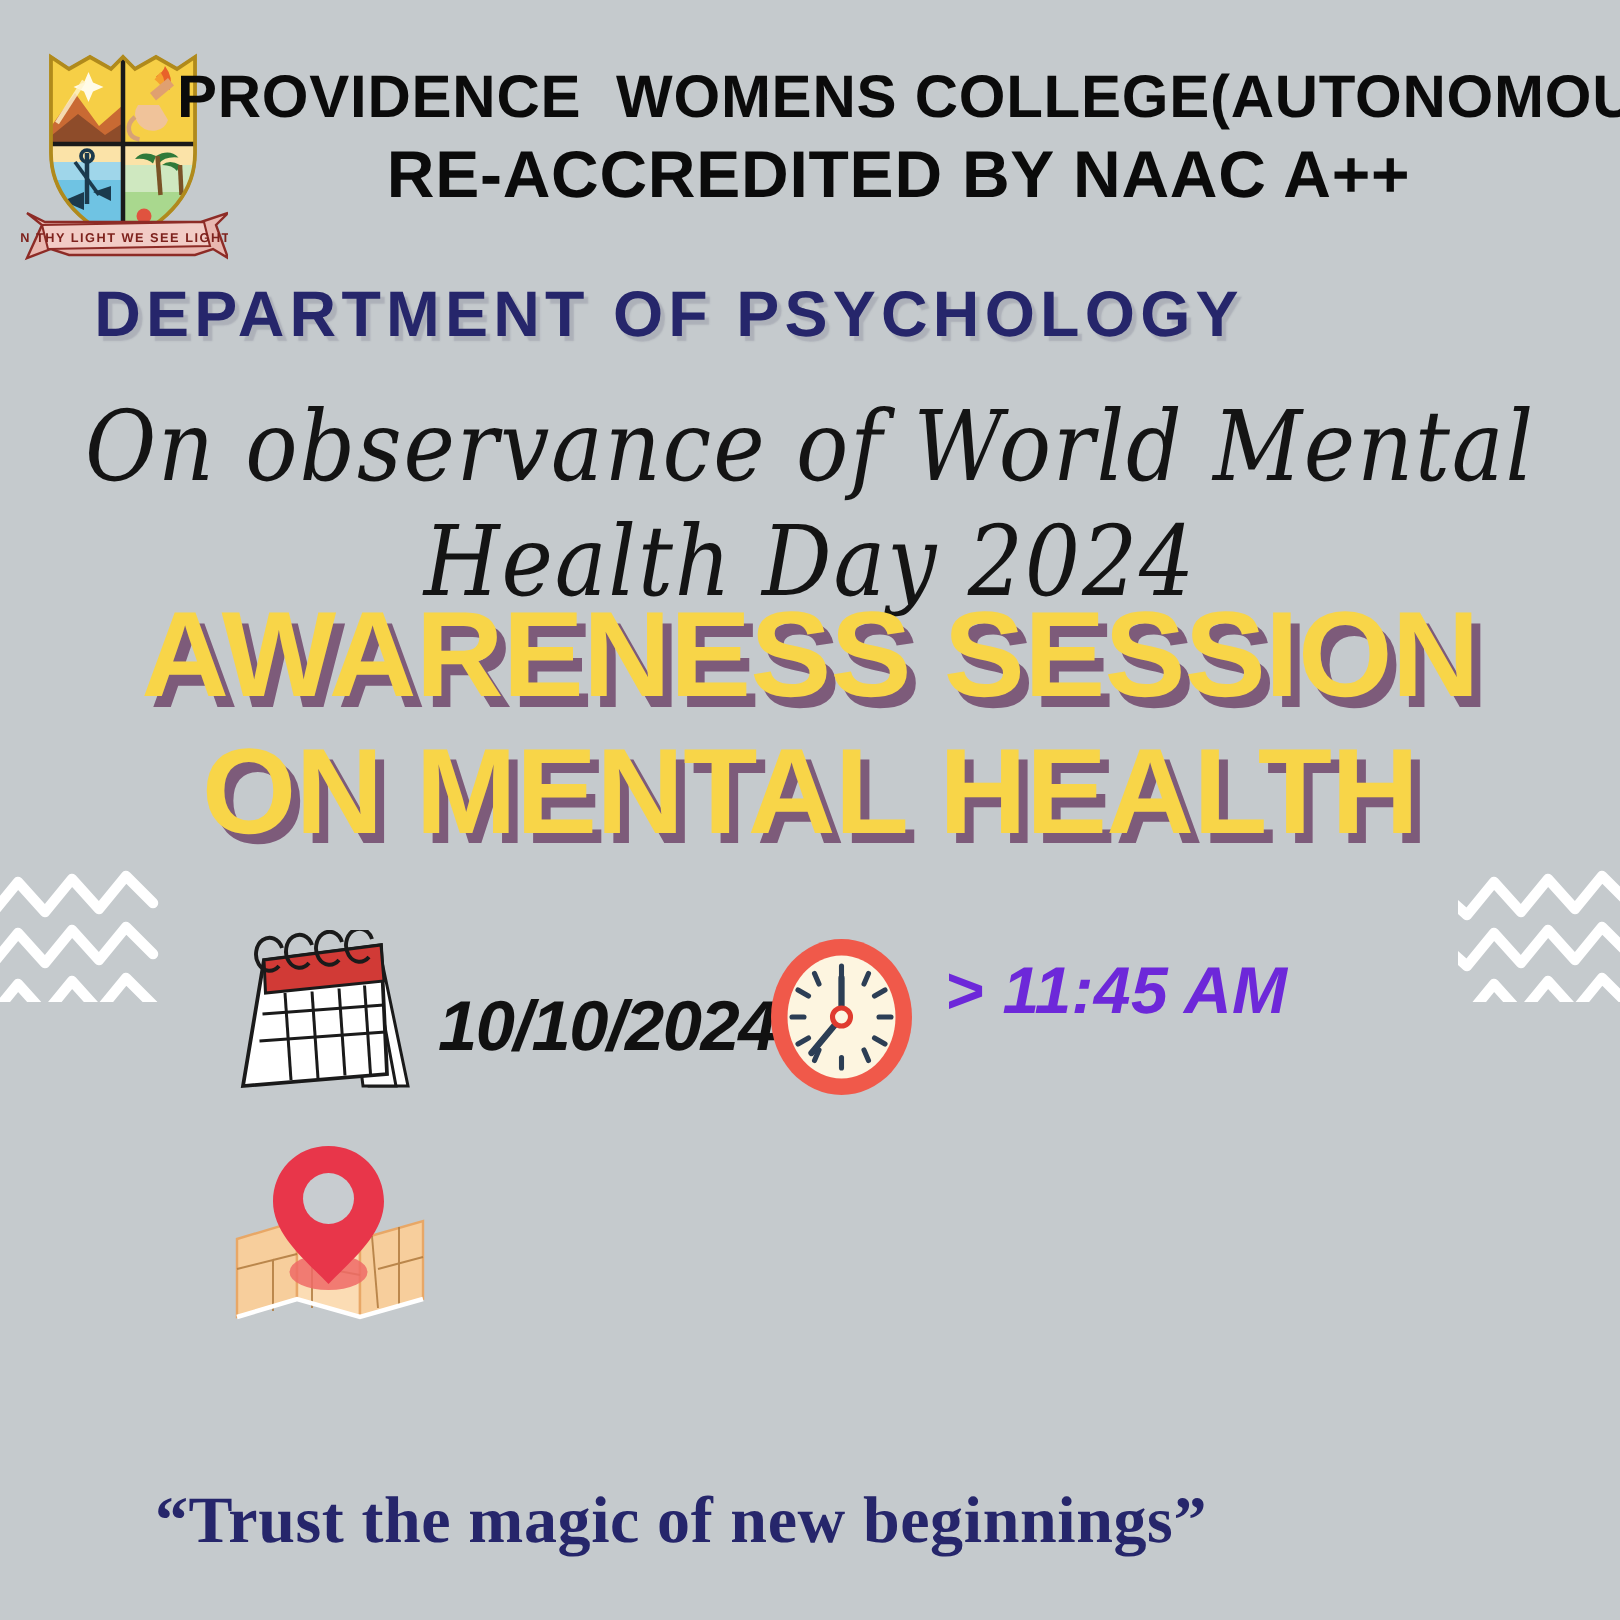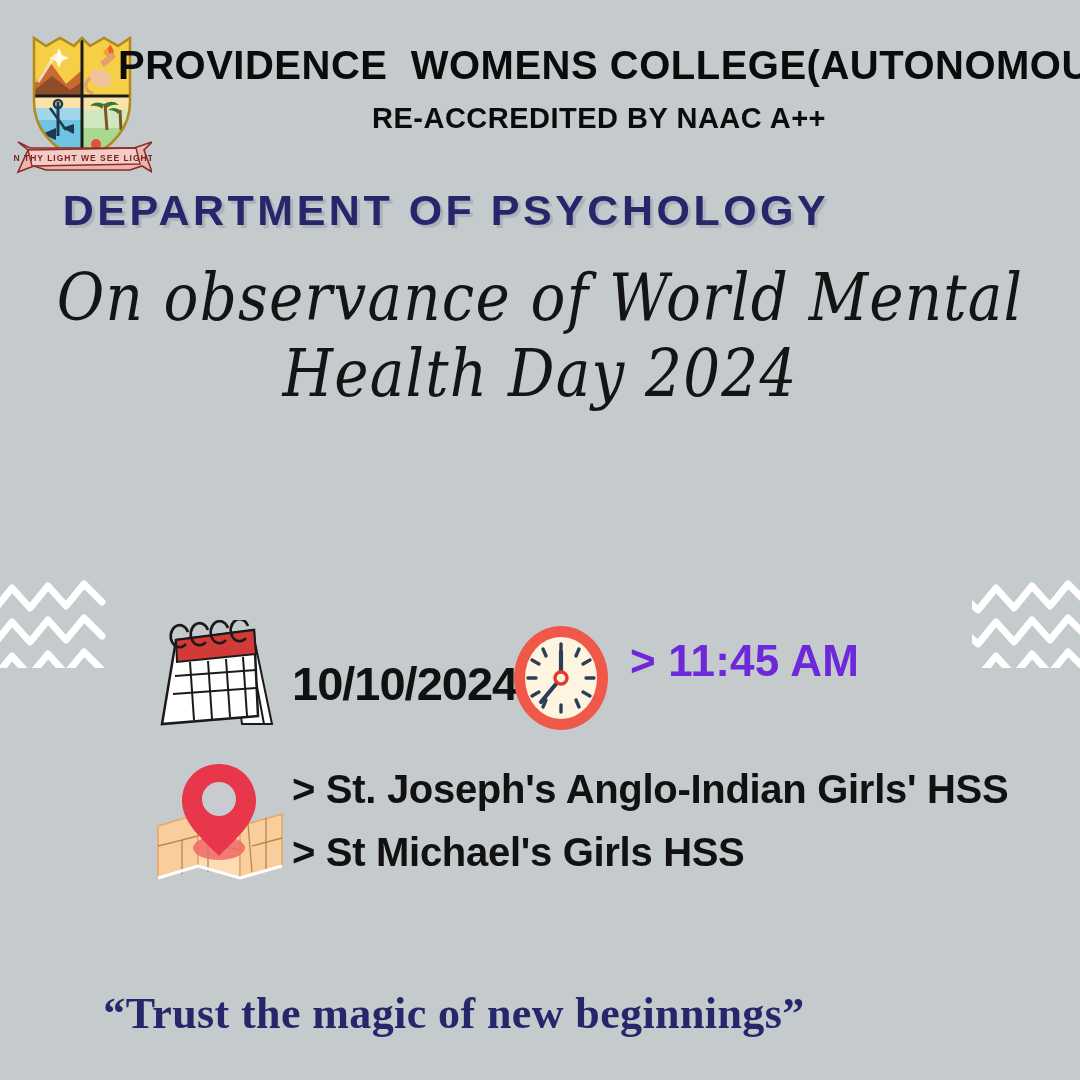--- a/index.html
+++ b/index.html
@@ -45,21 +45,21 @@
   }
   .college-line1, .college-line2 {
     color: #0b0b0b;
     font-weight: bold;
     font-family: "Liberation Sans", sans-serif;
     letter-spacing: 0.5px;
     white-space: pre;
     line-height: 1.18;
   }
   .college-line1 { font-size: 40px; }
-  .college-line2 { font-size: 29px; margin-top: 12px; }
+  .college-line2 { font-size: 44px; margin-top: 2px; }
 
   
   .dept {
     position: absolute;
     top: 186px;
     left: 0;
     width: 892px;
     text-align: center;
     font-size: 43px;
     font-weight: bold;
@@ -106,21 +106,21 @@
   .zig {
     position: absolute;
     top: 572px;
     width: 120px;
     height: 96px;
   }
   .zig-left  { left: -12px; }
   .zig-right { right: -12px; }
 
   
-  .info { position: absolute; left: 0; top: 612px; width: 936px; }
+  .info { position: absolute; left: 0; top: 612px; width: 936px; font-style: italic; }
 
   .row-datetime {
     position: relative;
     height: 128px;
   }
   .cal-icon {
     position: absolute; left: 150px; top: 8px;
     width: 132px; height: 108px;
   }
   .date-text {
@@ -250,20 +250,24 @@
     <div class="college-lines">
       <div class="college-line1">PROVIDENCE  WOMENS COLLEGE(AUTONOMOUS)</div>
       <div class="college-line2">RE-ACCREDITED BY NAAC A++</div>
     </div>
   </div>
 
   <div class="dept">DEPARTMENT OF PSYCHOLOGY</div>
 
   <div class="observance">On observance of World Mental Health Day 2024</div>
 
+  <div class="title">
+    <span class="title-line">AWARENESS SESSION</span>
+    <span class="title-line">ON MENTAL HEALTH</span>
+  </div>
 
   <span class="zig zig-left">
     <svg viewBox="0 0 120 96" width="120" height="96">
       <g fill="none" stroke="#ffffff" stroke-width="7" stroke-linecap="round" stroke-linejoin="round">
         <polyline points="-12,22 6,38 24,16 42,36 60,14 78,34 96,12 114,30"></polyline>
         <polyline points="-12,56 6,72 24,50 42,70 60,48 78,68 96,46 114,64"></polyline>
         <polyline points="-12,90 6,106 24,84 42,104 60,82 78,102 96,80 114,98"></polyline>
       </g>
     </svg>
   </span>
@@ -363,22 +367,18 @@
 
           <path d="M10 124 L50 112 L92 124 L134 112" fill="none" stroke="#ffffff" stroke-width="3"></path>
 
           <ellipse cx="71" cy="94" rx="26" ry="12" fill="#ef6a66" opacity=".85"></ellipse>
 
           <path d="M71 10 C49 10 34 27 34 47 C34 70 58 88 71 102 C84 88 108 70 108 47 C108 27 93 10 71 10 Z" fill="#e8364a"></path>
           <circle cx="71" cy="45" r="17" fill="#c8ccd0"></circle>
         </svg>
       </span>
 
-      <div class="venues">
-        <div class="venue-line">&gt; St. Joseph's Anglo-Indian Girls' HSS</div>
-        <div class="venue-line">&gt; St Michael's Girls HSS</div>
-      </div>
     </div>
   </div>
 
   <div class="quote">“Trust the magic of new beginnings”</div>
 
 </div>
 
 </body></html>

